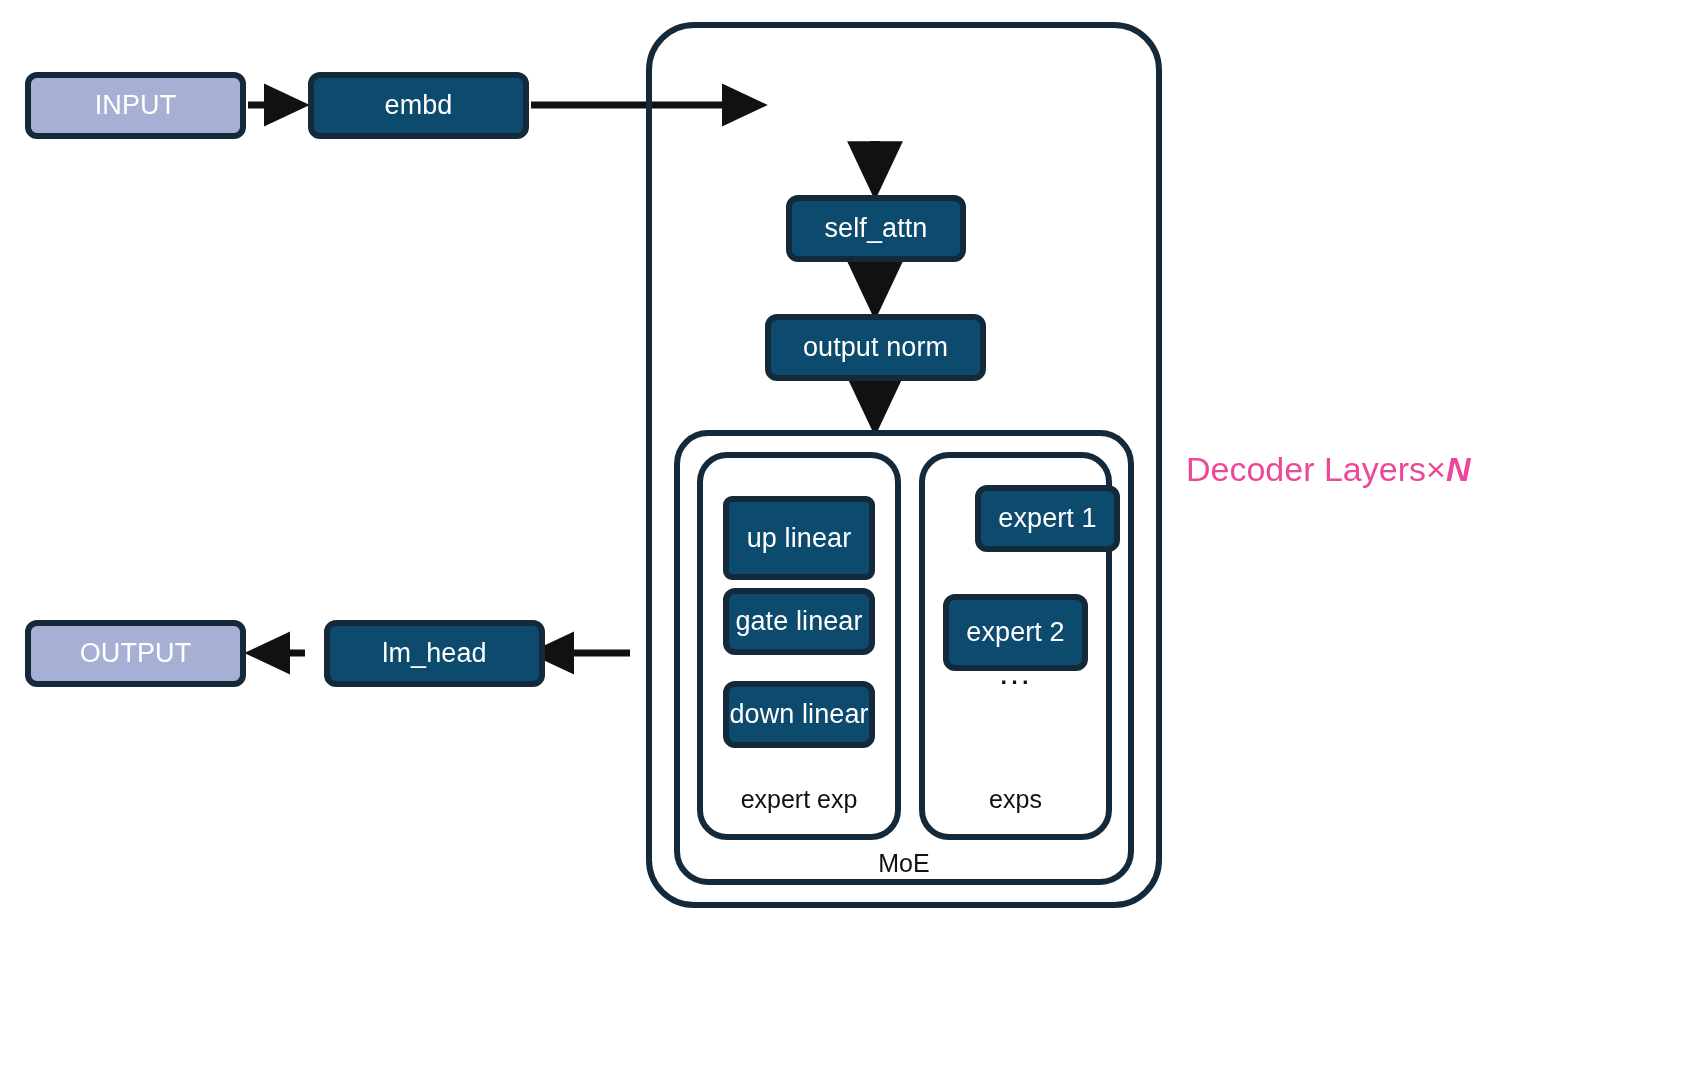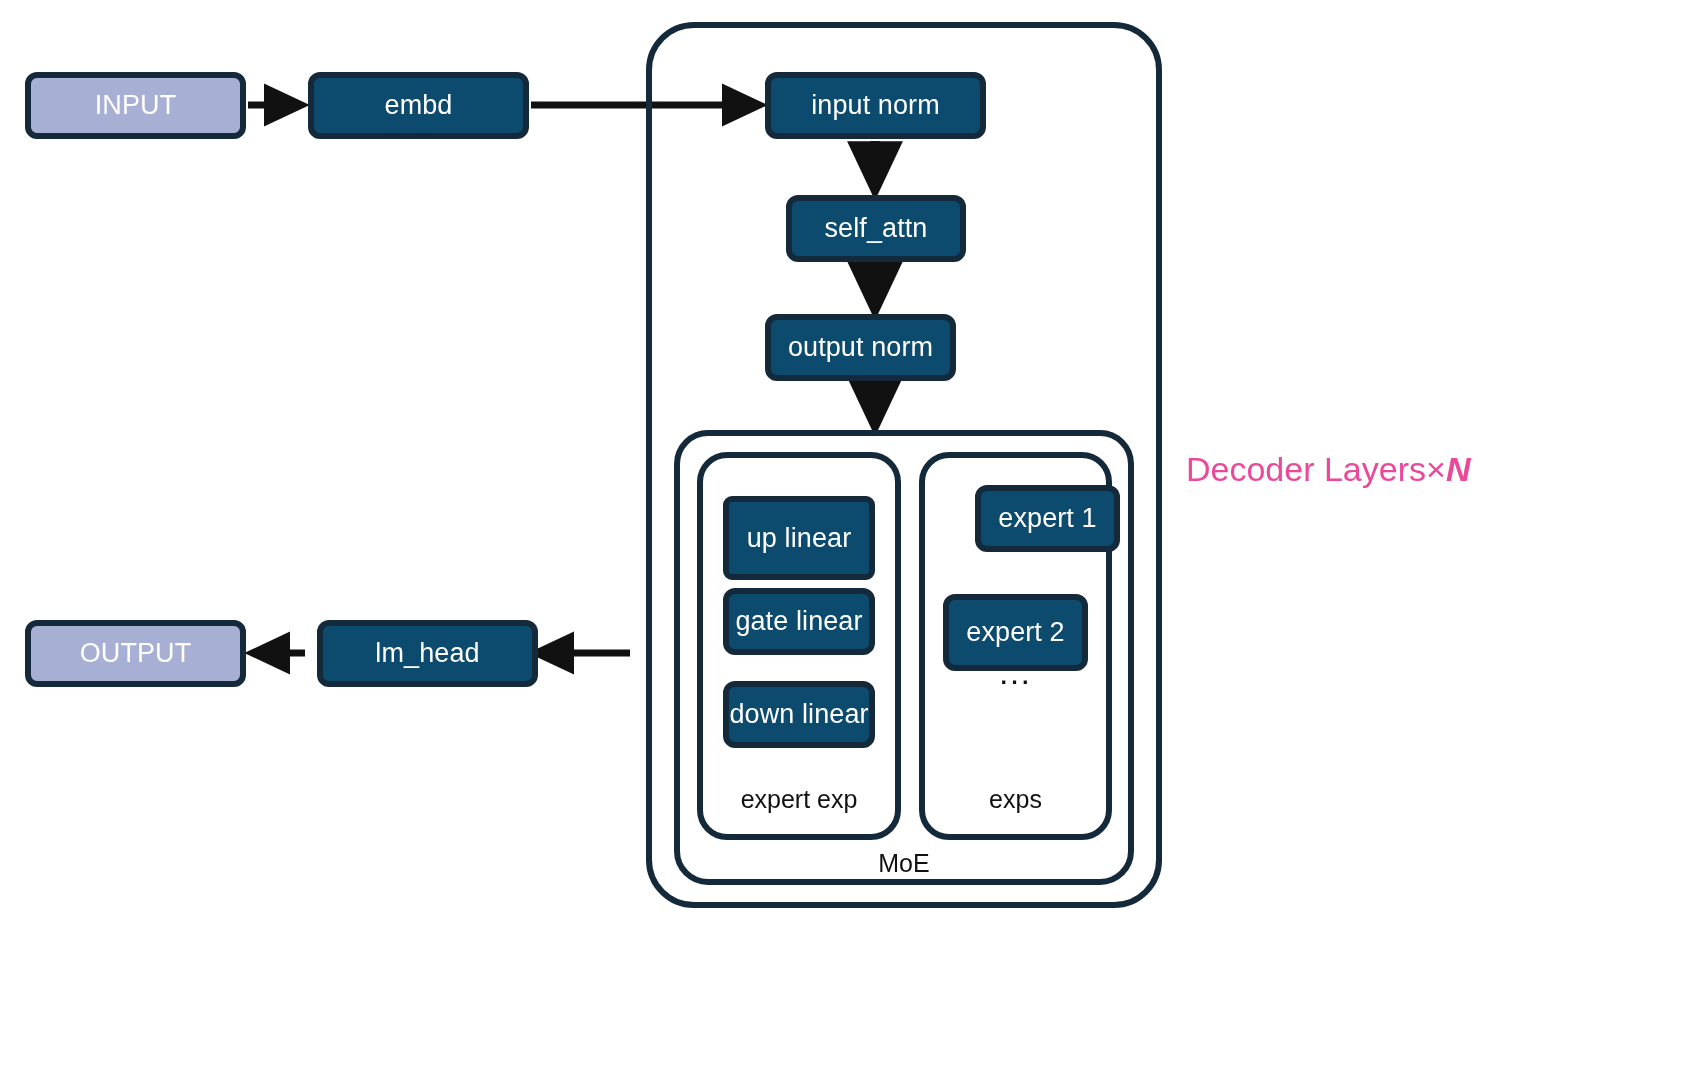--- a/index.html
+++ b/index.html
@@ -135,33 +135,30 @@
   </div>
 
   <div class="node blue" style="left:25px; top:72px; width:221px; height:67px;">
     <span>INPUT</span>
   </div>
 
   <div class="node salmon" style="left:308px; top:72px; width:221px; height:67px;">
     <span>embd</span>
   </div>
 
-  <div class="node salmon" style="left:765px; top:72px; width:221px; height:67px;">
-    <span>input norm</span>
-  </div>
 
   <div class="node salmon" style="left:786px; top:195px; width:180px; height:67px;">
     <span>self_attn</span>
   </div>
 
-  <div class="node salmon" style="left:765px; top:314px; width:191px; height:67px;">
+  <div class="node salmon" style="left:765px; top:314px; width:221px; height:67px;">
     <span>output norm</span>
   </div>
 
-  <div class="node salmon" style="left:317px; top:620px; width:221px; height:67px;">
+  <div class="node salmon" style="left:324px; top:620px; width:221px; height:67px;">
     <span>lm_head</span>
   </div>
 
   <div class="node blue" style="left:25px; top:620px; width:221px; height:67px;">
     <span>OUTPUT</span>
   </div>
 
   <div class="group moe" style="left:674px; top:430px; width:460px; height:455px;"></div>
 
   <div class="group-label" style="left:674px; top:851px; width:460px;">

